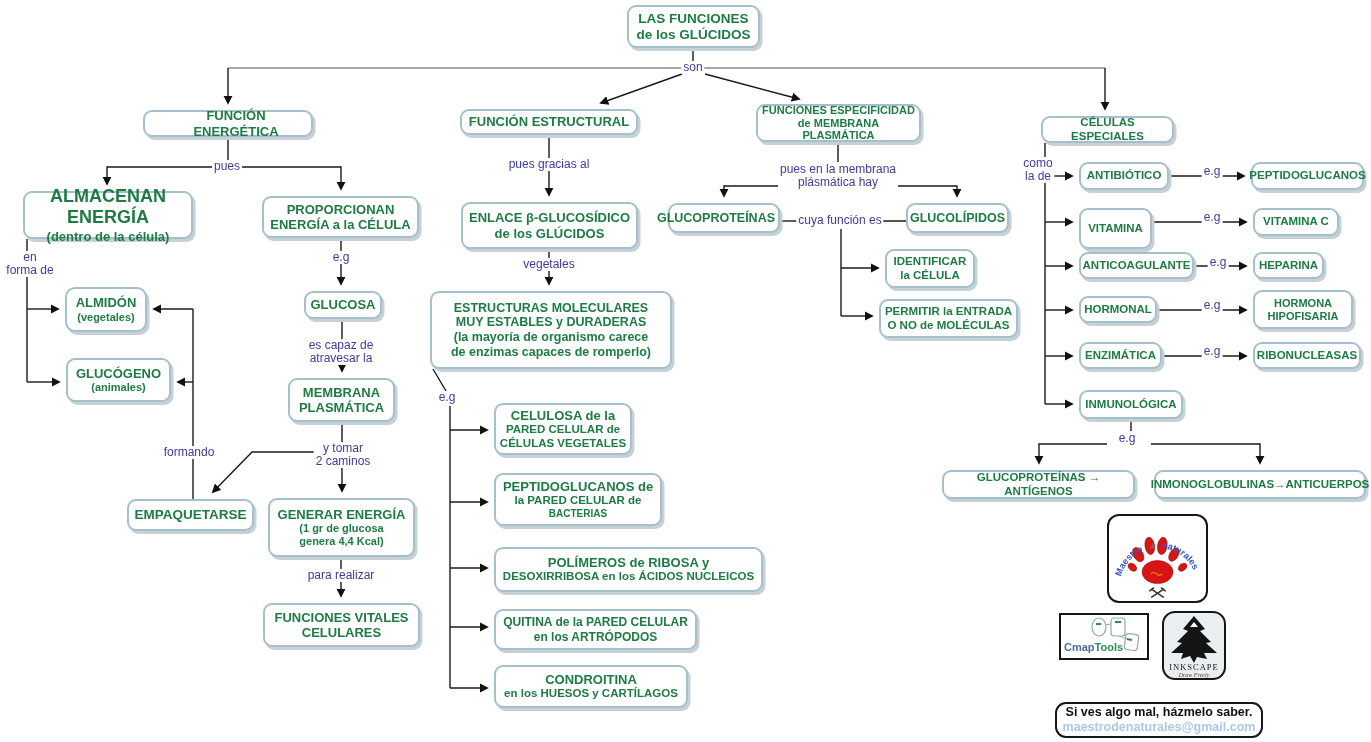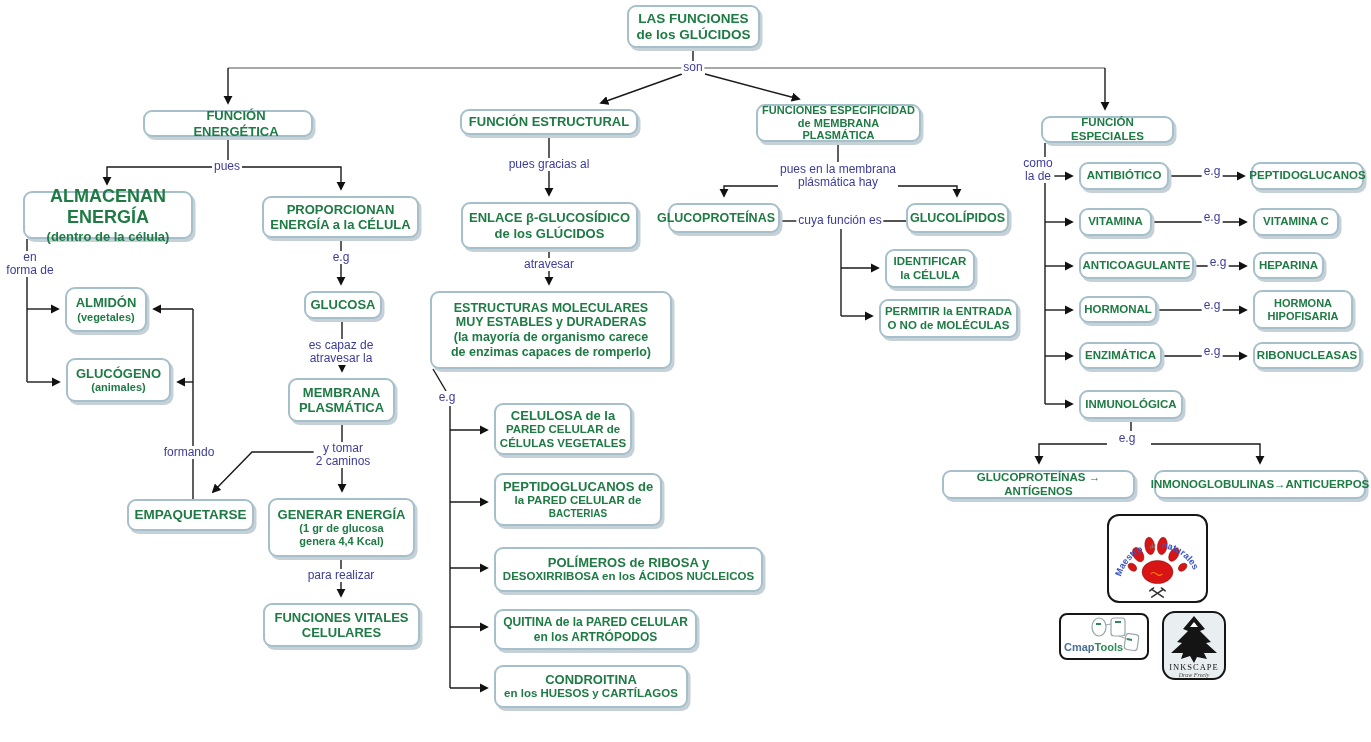--- a/index.html
+++ b/index.html
@@ -8,21 +8,21 @@
   #edge-svg{position:absolute;left:0;top:0;}
   .node{position:absolute;display:flex;flex-direction:column;align-items:center;justify-content:center;
         background:#fff;border:2px solid #a5bfcb;border-radius:9px;
         box-shadow:2.5px 3px 0 #c6d1d7;color:#1e7b44;font-weight:bold;text-align:center;
         line-height:1.18;box-sizing:border-box;padding:1px 3px;cursor:default;}
   .lbl{position:absolute;transform:translateX(-50%);color:#3c3c9c;font-size:12px;line-height:13px;
        text-align:center;background:#fff;padding:0 2px;white-space:nowrap;}
   .logo{position:absolute;background:#fff;border:2px solid #161616;box-sizing:border-box;overflow:hidden;}
   .logo svg{display:block;}
   .maestro{left:1107px;top:514px;width:101px;height:89px;border-radius:12px;}
-  .cmap{left:1059px;top:613px;width:90px;height:47px;border-radius:8px;}
+  .cmap{left:1059px;top:613px;width:90px;height:47px;border-radius:0;}
   .inkscape{left:1162px;top:611px;width:64px;height:69px;border-radius:13px;background:#e9eef1;}
   .footer-note{position:absolute;left:1055px;top:702px;width:208px;height:36px;border:2px solid #161616;
        border-radius:11px;background:#fff;box-sizing:border-box;display:flex;flex-direction:column;
        align-items:center;justify-content:center;line-height:15px;}
   .footer-note .msg{color:#111;font-weight:bold;font-size:12.5px;}
   .footer-note .email{color:#a9c9ea;font-weight:bold;font-size:12.5px;cursor:pointer;}
 </style>
 </head>
 <body>
 
@@ -113,21 +113,21 @@
         <div>y tomar</div>
         <div>2 caminos</div>
       </div>
       <div class="lbl" style="left: 341px; top: 569px;">
         <div>para realizar</div>
       </div>
       <div class="lbl" style="left: 549px; top: 158px;">
         <div>pues gracias al</div>
       </div>
       <div class="lbl" style="left: 549px; top: 258px;">
-        <div>atravesar</div>
+        <div>vegetales</div>
       </div>
       <div class="lbl" style="left: 447px; top: 391px;">
         <div>e.g</div>
       </div>
       <div class="lbl" style="left: 838px; top: 163px;">
         <div>pues en la membrana</div>
         <div>plásmática hay</div>
       </div>
       <div class="lbl" style="left: 840px; top: 214px;">
         <div>cuya función es</div>
@@ -164,21 +164,21 @@
         <div style="font-size: 13px;">FUNCIÓN ENERGÉTICA</div>
       </div>
       <div class="node" style="left: 460px; top: 109px; width: 178px; height: 26px;">
         <div style="font-size: 13px;">FUNCIÓN ESTRUCTURAL</div>
       </div>
       <div class="node" style="left: 756px; top: 104px; width: 165px; height: 38px;">
         <div style="font-size: 11px;">FUNCIONES ESPECIFICIDAD</div>
         <div style="font-size: 11px;">de MEMBRANA PLASMÁTICA</div>
       </div>
       <div class="node" style="left: 1041px; top: 116px; width: 133px; height: 27px;">
-        <div style="font-size: 11.5px;">FUNCIÓN ESPECIALES</div>
+        <div style="font-size: 11.5px;">CÉLULAS ESPECIALES</div>
       </div>
       <div class="node" style="left: 23px; top: 191px; width: 170px; height: 48px;">
         <div style="font-size: 18px;">ALMACENAN ENERGÍA</div>
         <div style="font-size: 13px;">(dentro de la célula)</div>
       </div>
       <div class="node" style="left: 262px; top: 196px; width: 157px; height: 42px;">
         <div style="font-size: 13px;">PROPORCIONAN</div>
         <div style="font-size: 13px;">ENERGÍA a la CÉLULA</div>
       </div>
       <div class="node" style="left: 65px; top: 287px; width: 82px; height: 45px; border-radius: 10px;">
@@ -253,21 +253,21 @@
       <div class="node" style="left: 879px; top: 299px; width: 139px; height: 39px;">
         <div style="font-size: 11.5px;">PERMITIR la ENTRADA</div>
         <div style="font-size: 11.5px;">O NO de MOLÉCULAS</div>
       </div>
       <div class="node" style="left: 1079px; top: 162px; width: 90px; height: 28px;">
         <div style="font-size: 11.5px;">ANTIBIÓTICO</div>
       </div>
       <div class="node" style="left: 1251px; top: 162px; width: 113px; height: 28px;">
         <div style="font-size: 11.5px;">PEPTIDOGLUCANOS</div>
       </div>
-      <div class="node" style="left: 1079px; top: 208px; width: 73px; height: 28px;">
+      <div class="node" style="left: 1079px; top: 208px; width: 73px; height: 41px;">
         <div style="font-size: 11.5px;">VITAMINA</div>
       </div>
       <div class="node" style="left: 1253px; top: 208px; width: 86px; height: 28px;">
         <div style="font-size: 11.5px;">VITAMINA C</div>
       </div>
       <div class="node" style="left: 1079px; top: 252px; width: 115px; height: 27px;">
         <div style="font-size: 11.5px;">ANTICOAGULANTE</div>
       </div>
       <div class="node" style="left: 1253px; top: 252px; width: 71px; height: 27px;">
         <div style="font-size: 11.5px;">HEPARINA</div>
@@ -347,14 +347,18 @@
 
   <div class="logo inkscape">
     <svg width="60" height="65" viewBox="0 0 60 65">
       <path fill="#141414" d="M30 3 L41 16 L36 18 L47 29 L42 30 L53 40 L40 40 L43 46 L33 44 L30 50 L26 43 L17 46 L19 40 L7 40 L18 30 L13 29 L24 18 L19 16 Z"></path>
       <path d="M26 14 L30 9 L34 14 Z" fill="#fff"></path>
       <text x="30" y="57" text-anchor="middle" font-size="8.5" letter-spacing="1" font-family="Liberation Serif, serif" fill="#141414">INKSCAPE</text>
       <text x="30" y="64" text-anchor="middle" font-size="6" font-style="italic" font-family="Liberation Serif, serif" fill="#444">Draw Freely</text>
     </svg>
   </div>
 
+  <div class="footer-note">
+    <div class="msg">Si ves algo mal, házmelo saber.</div>
+    <div class="email">maestrodenaturales@gmail.com</div>
+  </div>
 
 </div>
 
 </body></html>

